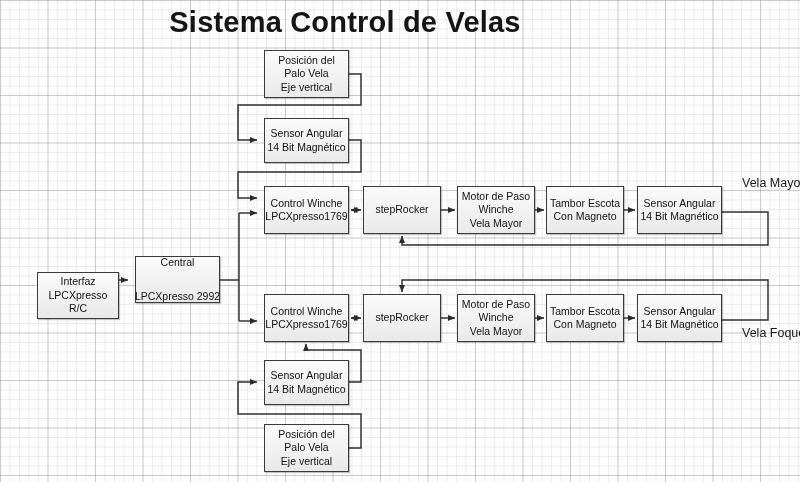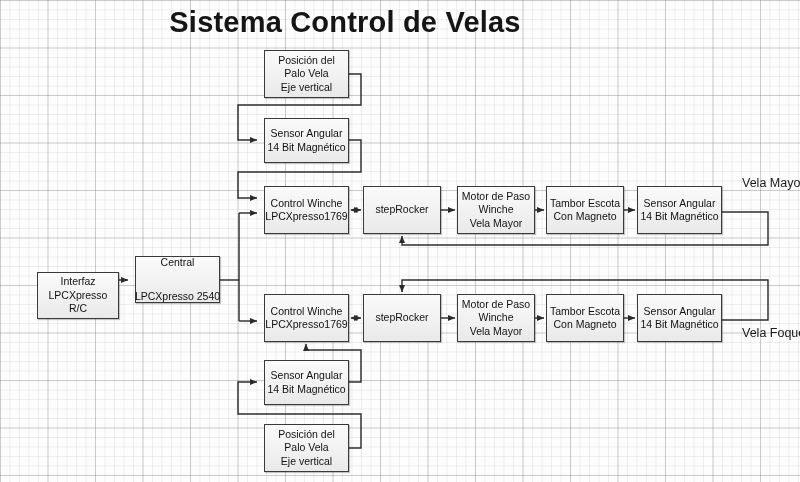--- a/index.html
+++ b/index.html
@@ -135,21 +135,21 @@
         <span class="ln">Sensor Angular</span>
         <span class="ln">14 Bit Magnético</span>
       </div>
       <div class="node" style="left: 22px; top: 272px; width: 82px; height: 47px; margin-left: 15px;">
         <span class="ln">Interfaz</span>
         <span class="ln">LPCXpresso</span>
         <span class="ln">R/C</span>
       </div>
       <div class="node" style="left: 135px; top: 256px; width: 85px; height: 47px; gap: 20px;">
         <span class="ln">Central</span>
-        <span class="ln">LPCXpresso 2540</span>
+        <span class="ln">LPCXpresso 2992</span>
       </div>
       <div class="node" style="left: 264px; top: 186px; width: 85px; height: 48px;">
         <span class="ln">Control Winche</span>
         <span class="ln">LPCXpresso1769</span>
       </div>
       <div class="node" style="left: 363px; top: 186px; width: 78px; height: 48px;">
         <span class="ln">stepRocker</span>
       </div>
       <div class="node" style="left: 457px; top: 186px; width: 78px; height: 48px;">
         <span class="ln">Motor de Paso</span>

